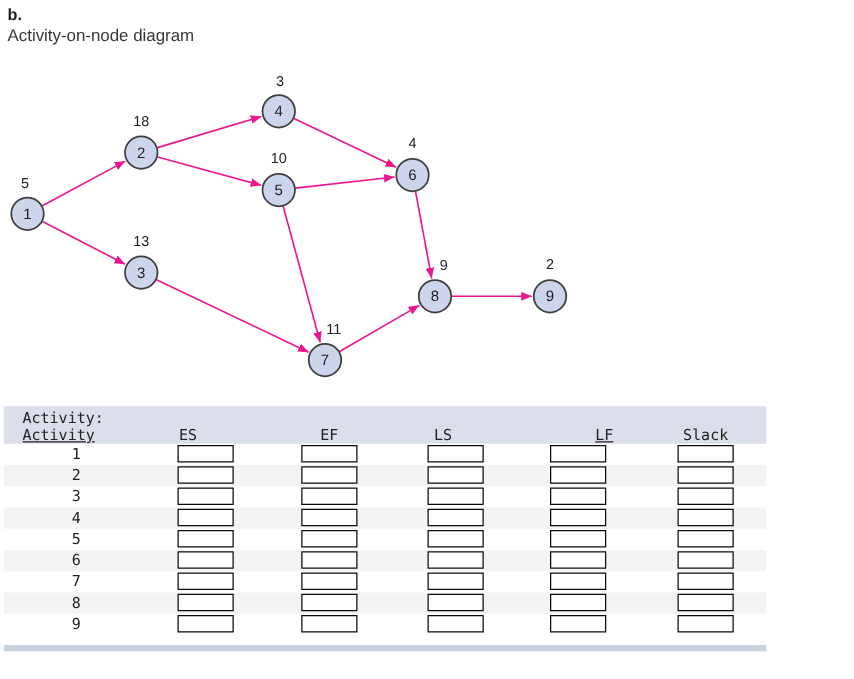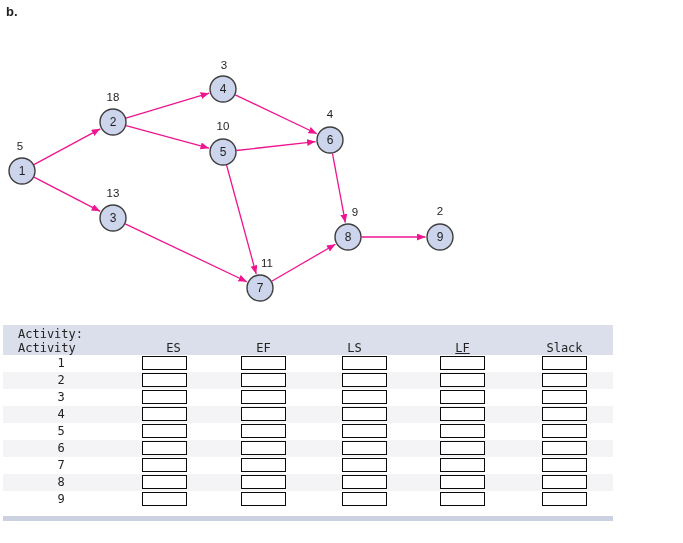--- a/index.html
+++ b/index.html
@@ -19,41 +19,42 @@
   .node-num{font-family:"Liberation Sans",sans-serif;font-size:12px;fill:#1f1f1f;}
   .dur-label{font-family:"Liberation Sans",sans-serif;font-size:11.5px;fill:#1f1f1f;}
   .edge-line{fill:none;stroke-width:1.3px;}
 
   
   .summary-table{position:absolute;left:3px;top:325px;width:610px;
     font-family:"DejaVu Sans Mono","Liberation Mono",monospace;font-size:12px;color:#222;}
   .table-head{position:relative;height:30px;background:#dbdfeb;}
   .head-label{position:absolute;white-space:pre;}
   .lbl-summary{left:15px;top:2px;}
-  .lbl-activity{left:15px;top:16px;}
+  .lbl-activity{left:15px;top:16px;text-decoration:underline;}
   .col-head{top:16px;width:45px;text-align:center;}
-  .col-es{left:148px;}
+  .col-es{left:125px;}
   .col-ef{left:238px;}
   .col-ls{left:329px;}
-  .col-lf{left:437px;text-decoration:underline;}
+  .col-lf{left:458px;text-decoration:underline;}
   .col-slack{left:539px;}
   .table-body{position:relative;}
   .t-row{position:relative;height:17px;}
   .t-row.alt{background:#f4f4f6;}
   .t-num{position:absolute;left:40px;top:1px;width:36px;text-align:center;}
   .cell-box{position:absolute;top:1px;width:45px;height:14px;box-sizing:border-box;
     border:1.5px solid #0a0a0a;background:#ffffff;padding:0 2px;
     font-family:"DejaVu Sans Mono",monospace;font-size:11px;color:#222;}
   .scrollbar{position:absolute;left:3px;top:516px;width:610px;height:5px;background:#cbd1e1;}
 </style>
 </head>
 <body>
 
 <div class="page-header">
   <div class="section-label">b.</div>
+  <div class="page-title">Activity-on-node diagram</div>
 </div>
 
 <div id="diagram">
     <svg width="480" height="320" viewBox="0 0 480 320">
       <defs>
         <marker id="arrowhead" markerUnits="userSpaceOnUse" markerWidth="10" markerHeight="8" refX="8.5" refY="3.5" orient="auto">
           <path d="M0 0 L8.5 3.5 L0 7 Z" fill="#ee1590"></path>
         </marker>
       </defs>
       <line x1="33.88635984894937" y1="164.59965238902726" x2="100.23316905112846" y2="128.87444743400775" class="edge-line" stroke="#ee1590" marker-end="url(#arrowhead)"></line>

